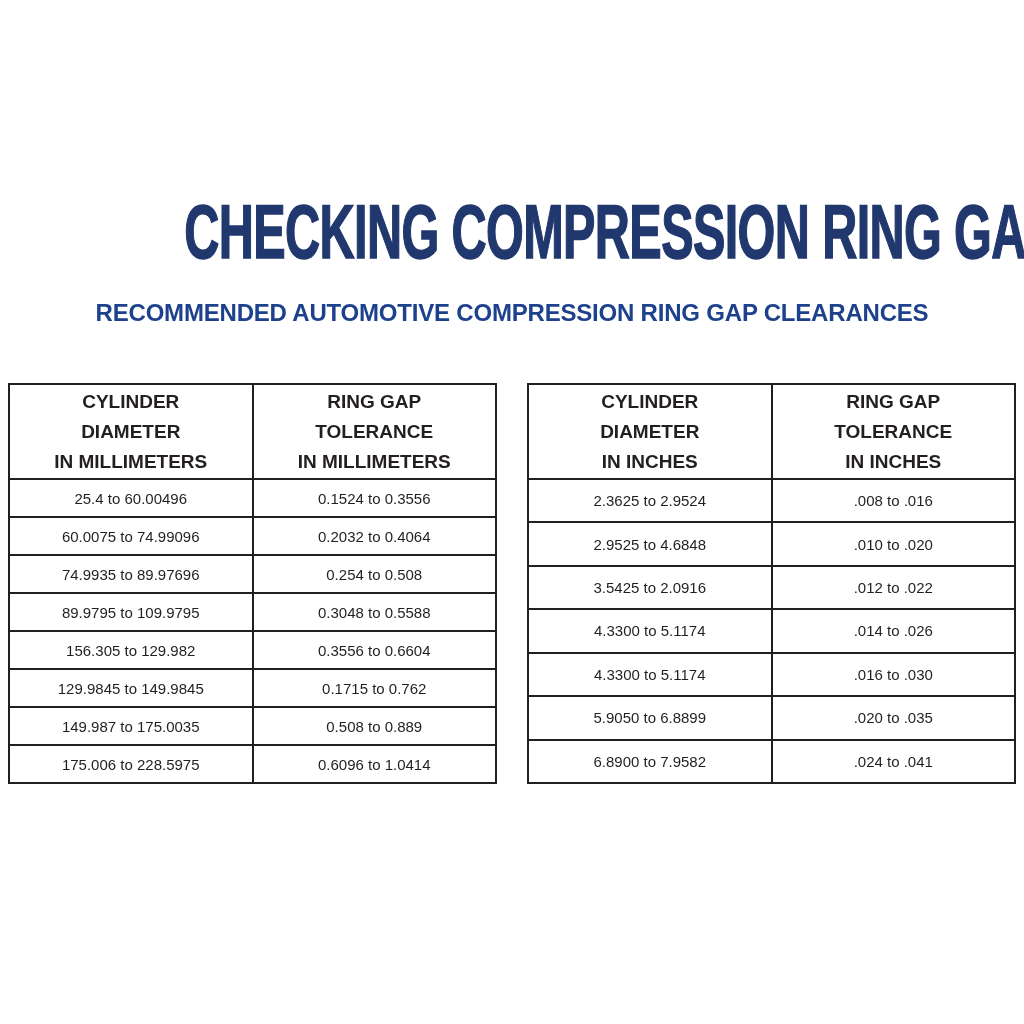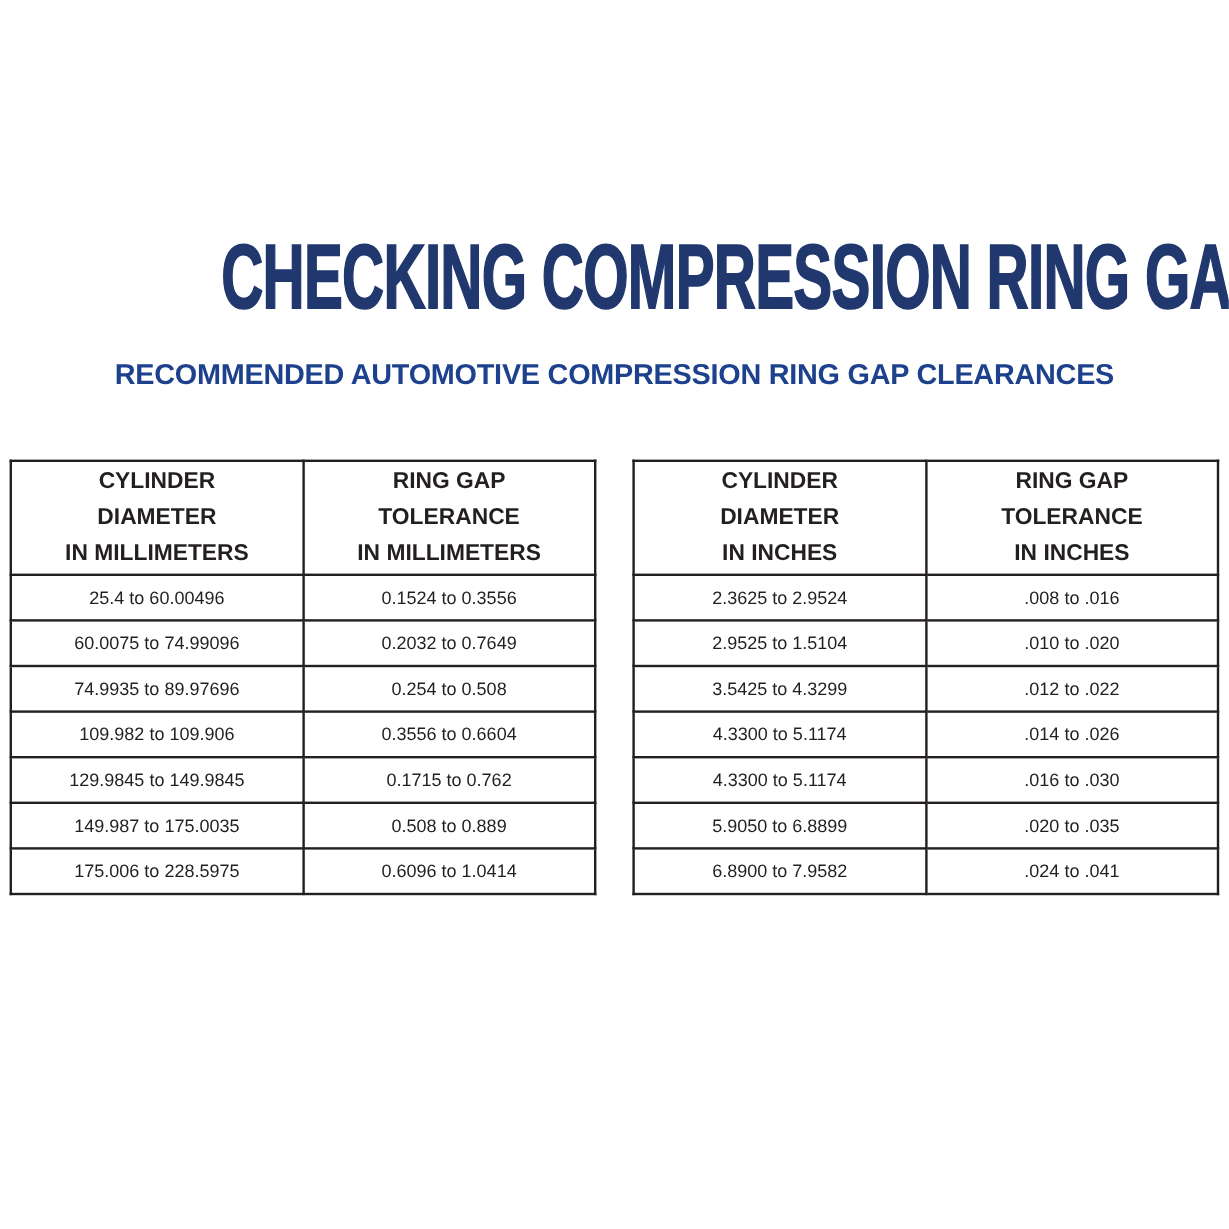--- a/index.html
+++ b/index.html
@@ -103,28 +103,32 @@
 IN MILLIMETERS</th>
         </tr>
       </thead>
       <tbody>
         <tr>
           <td>25.4 to 60.00496</td>
           <td>0.1524 to 0.3556</td>
         </tr>
         <tr>
           <td>60.0075 to 74.99096</td>
-          <td>0.2032 to 0.7649</td>
+          <td>0.2032 to 0.4064</td>
         </tr>
         <tr>
           <td>74.9935 to 89.97696</td>
           <td>0.254 to 0.508</td>
         </tr>
         <tr>
-          <td>109.982 to 109.906</td>
+          <td>89.9795 to 109.9795</td>
+          <td>0.3048 to 0.5588</td>
+        </tr>
+        <tr>
+          <td>156.305 to 129.982</td>
           <td>0.3556 to 0.6604</td>
         </tr>
         <tr>
           <td>129.9845 to 149.9845</td>
           <td>0.1715 to 0.762</td>
         </tr>
         <tr>
           <td>149.987 to 175.0035</td>
           <td>0.508 to 0.889</td>
         </tr>
@@ -145,25 +149,25 @@
 TOLERANCE
 IN INCHES</th>
         </tr>
       </thead>
       <tbody>
         <tr>
           <td>2.3625 to 2.9524</td>
           <td>.008 to .016</td>
         </tr>
         <tr>
-          <td>2.9525 to 1.5104</td>
+          <td>2.9525 to 4.6848</td>
           <td>.010 to .020</td>
         </tr>
         <tr>
-          <td>3.5425 to 4.3299</td>
+          <td>3.5425 to 2.0916</td>
           <td>.012 to .022</td>
         </tr>
         <tr>
           <td>4.3300 to 5.1174</td>
           <td>.014 to .026</td>
         </tr>
         <tr>
           <td>4.3300 to 5.1174</td>
           <td>.016 to .030</td>
         </tr>

